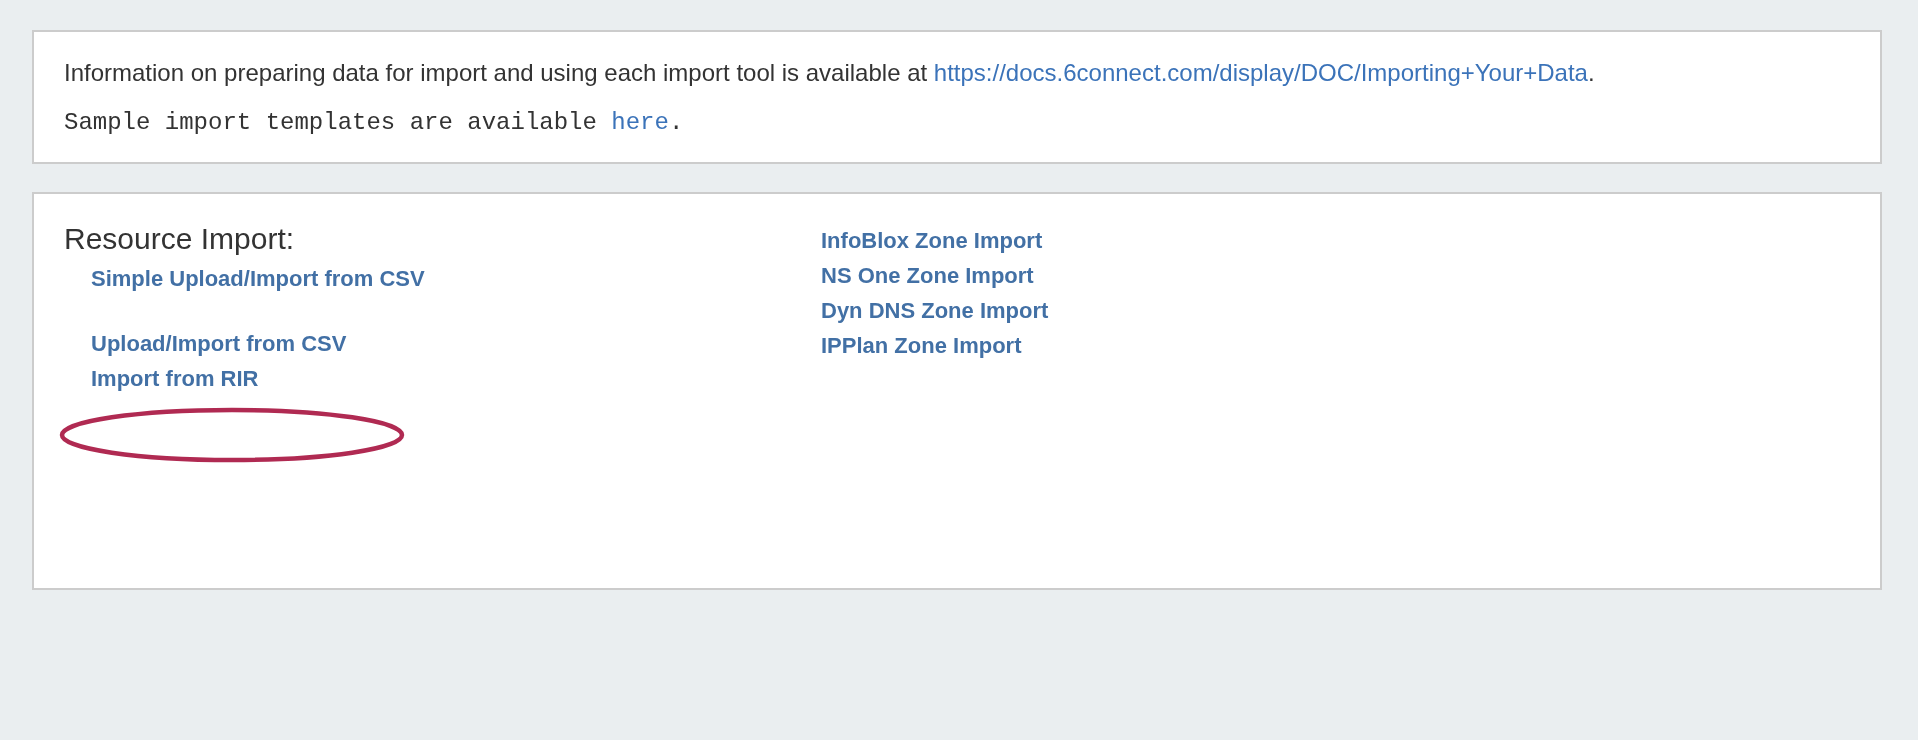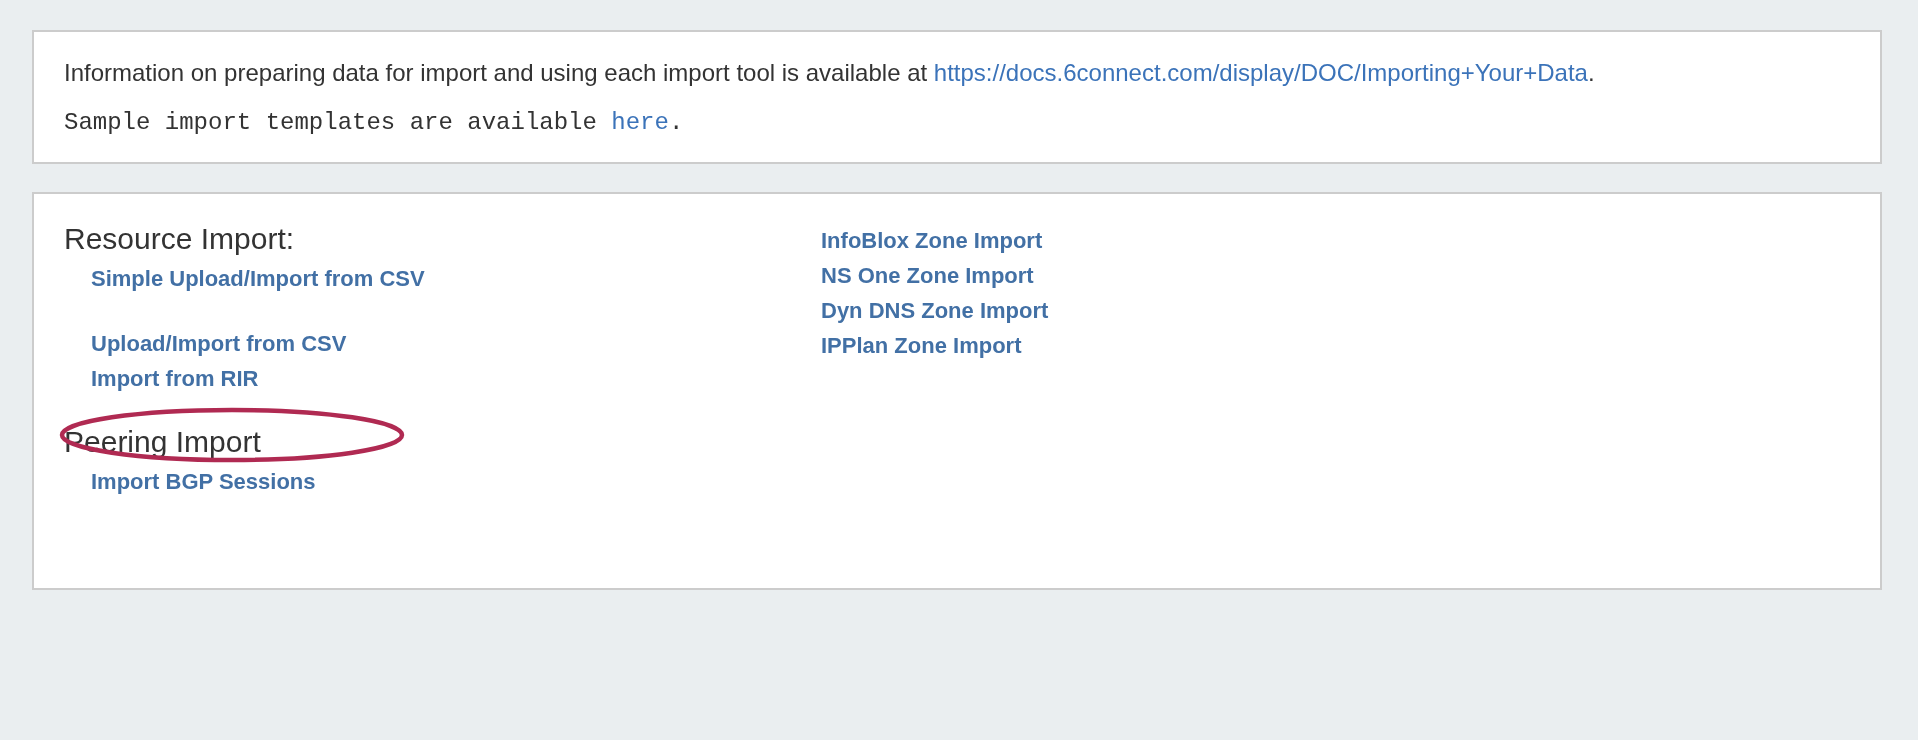--- a/index.html
+++ b/index.html
@@ -133,28 +133,20 @@
           <ul class="link-list">
             <li>
               <a href="#">Upload/Import from CSV</a>
             </li>
             <li>
               <a href="#">Import from RIR</a>
             </li>
           </ul>
         </div>
 
-        <div class="group">
-          <h3 class="group-title">Peering Import</h3>
-          <ul class="link-list">
-            <li>
-              <a href="#">Import BGP Sessions</a>
-            </li>
-          </ul>
-        </div>
 
       </div>
 
       <div class="col-right">
 
         <div class="group">
           <ul class="link-list">
             <li>
               <a href="#">InfoBlox Zone Import</a>
             </li>

